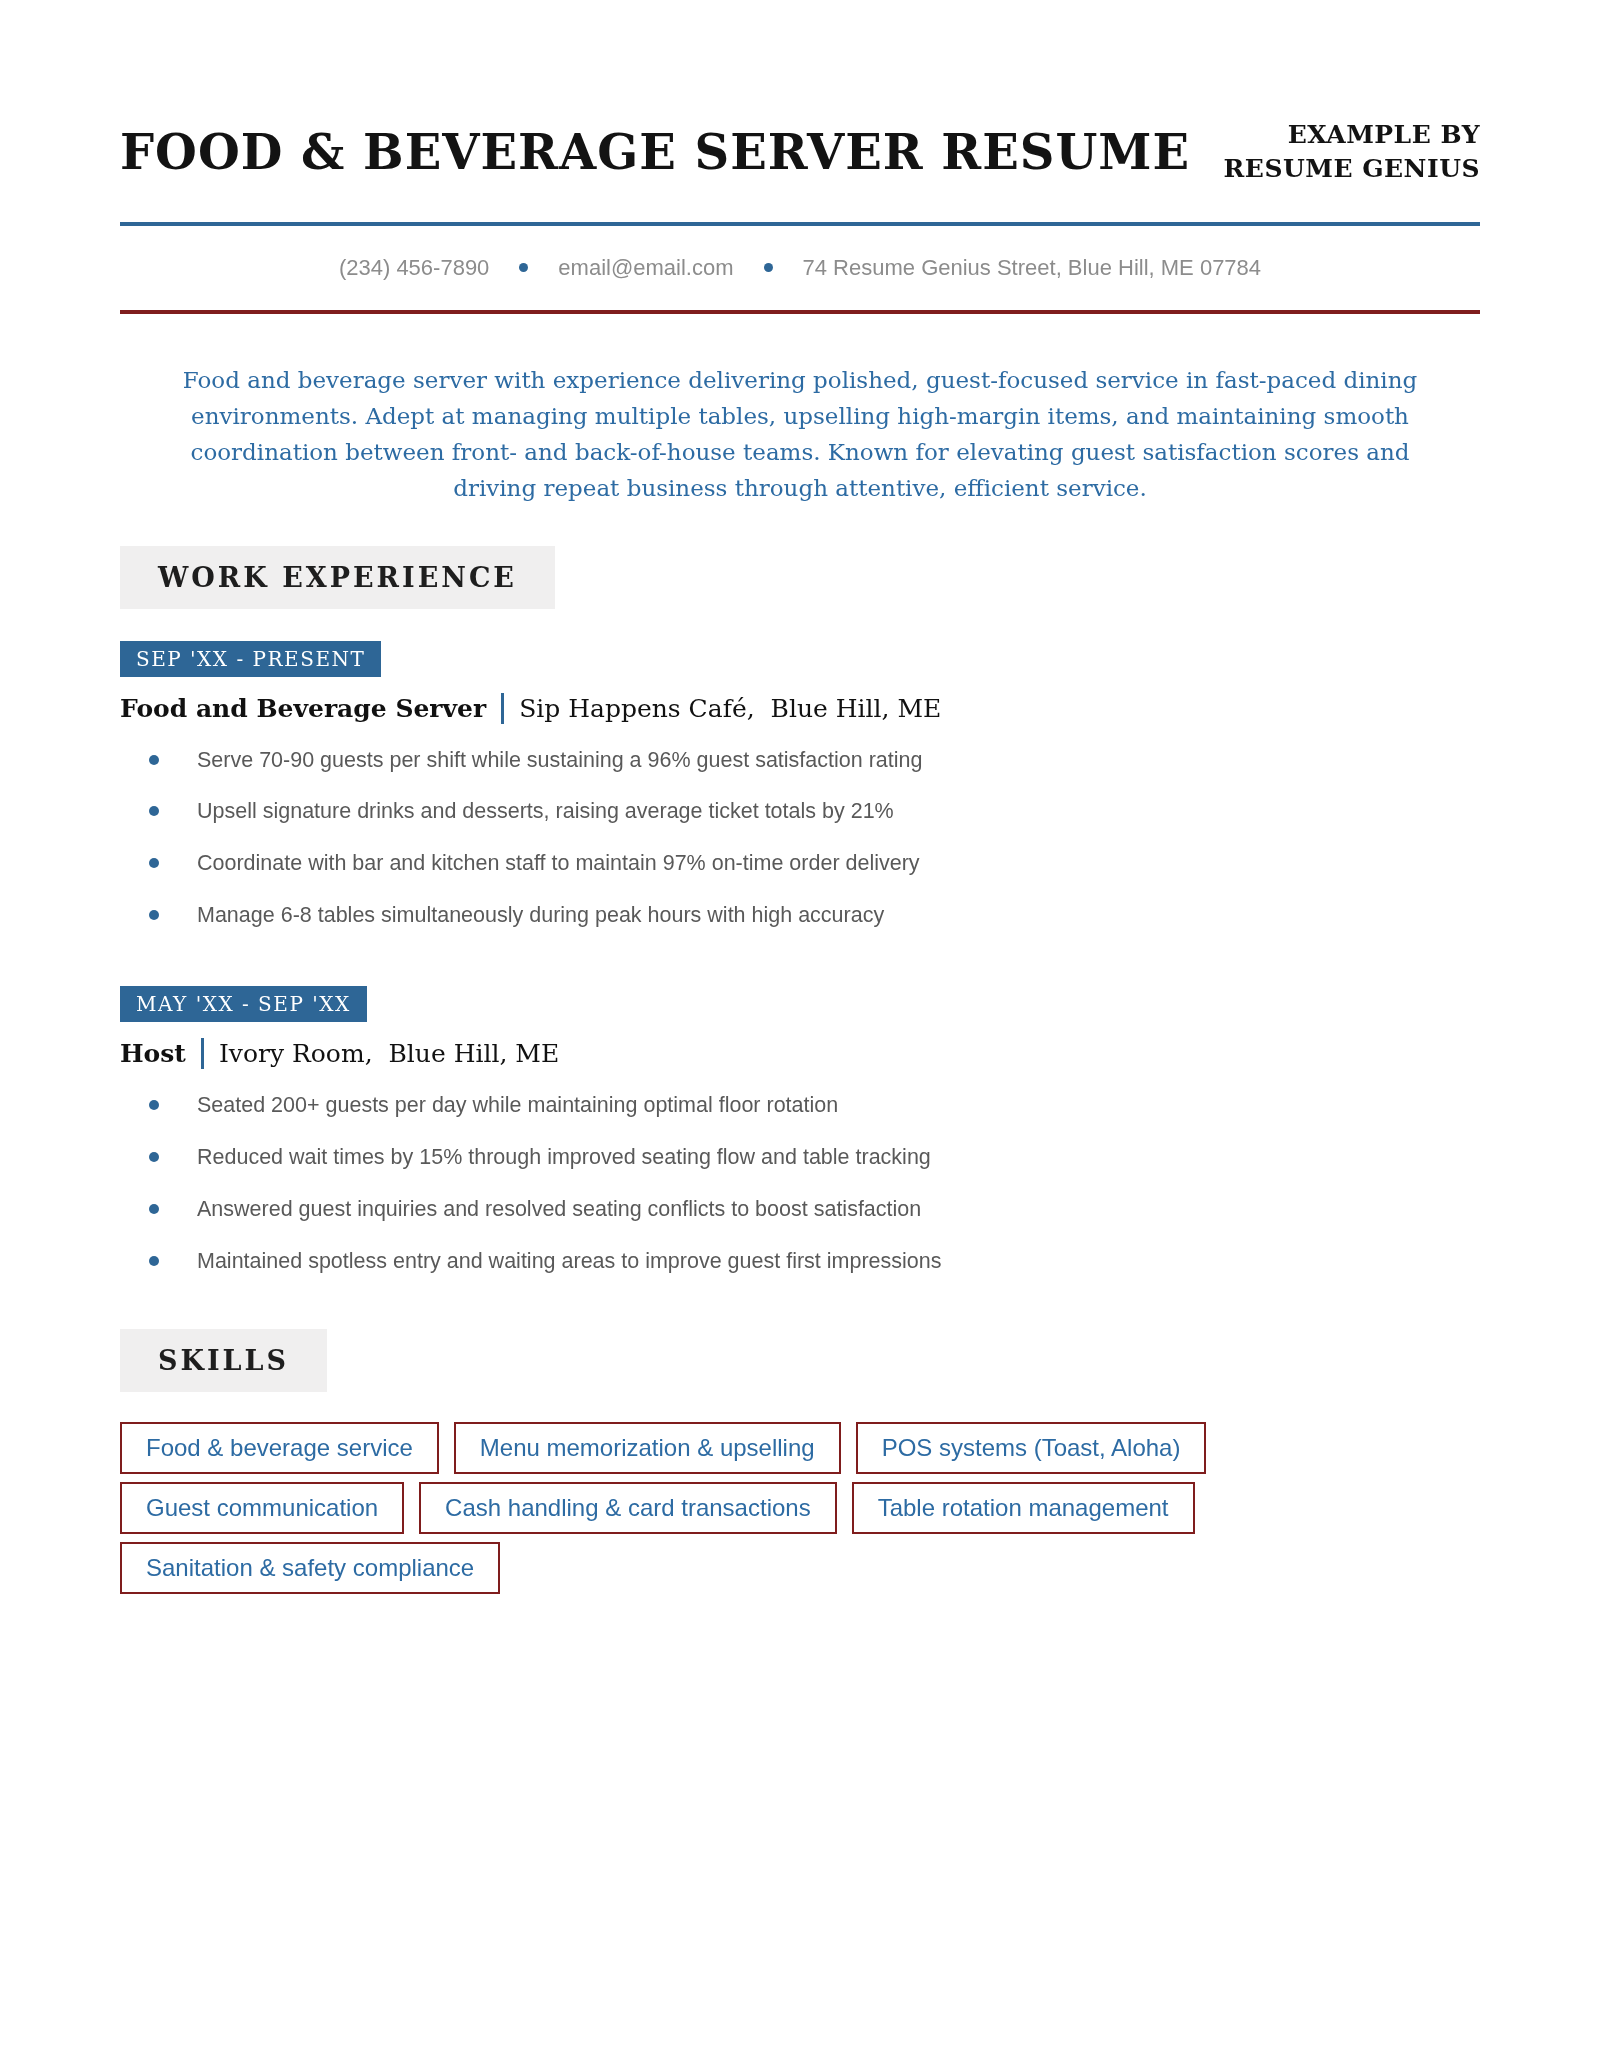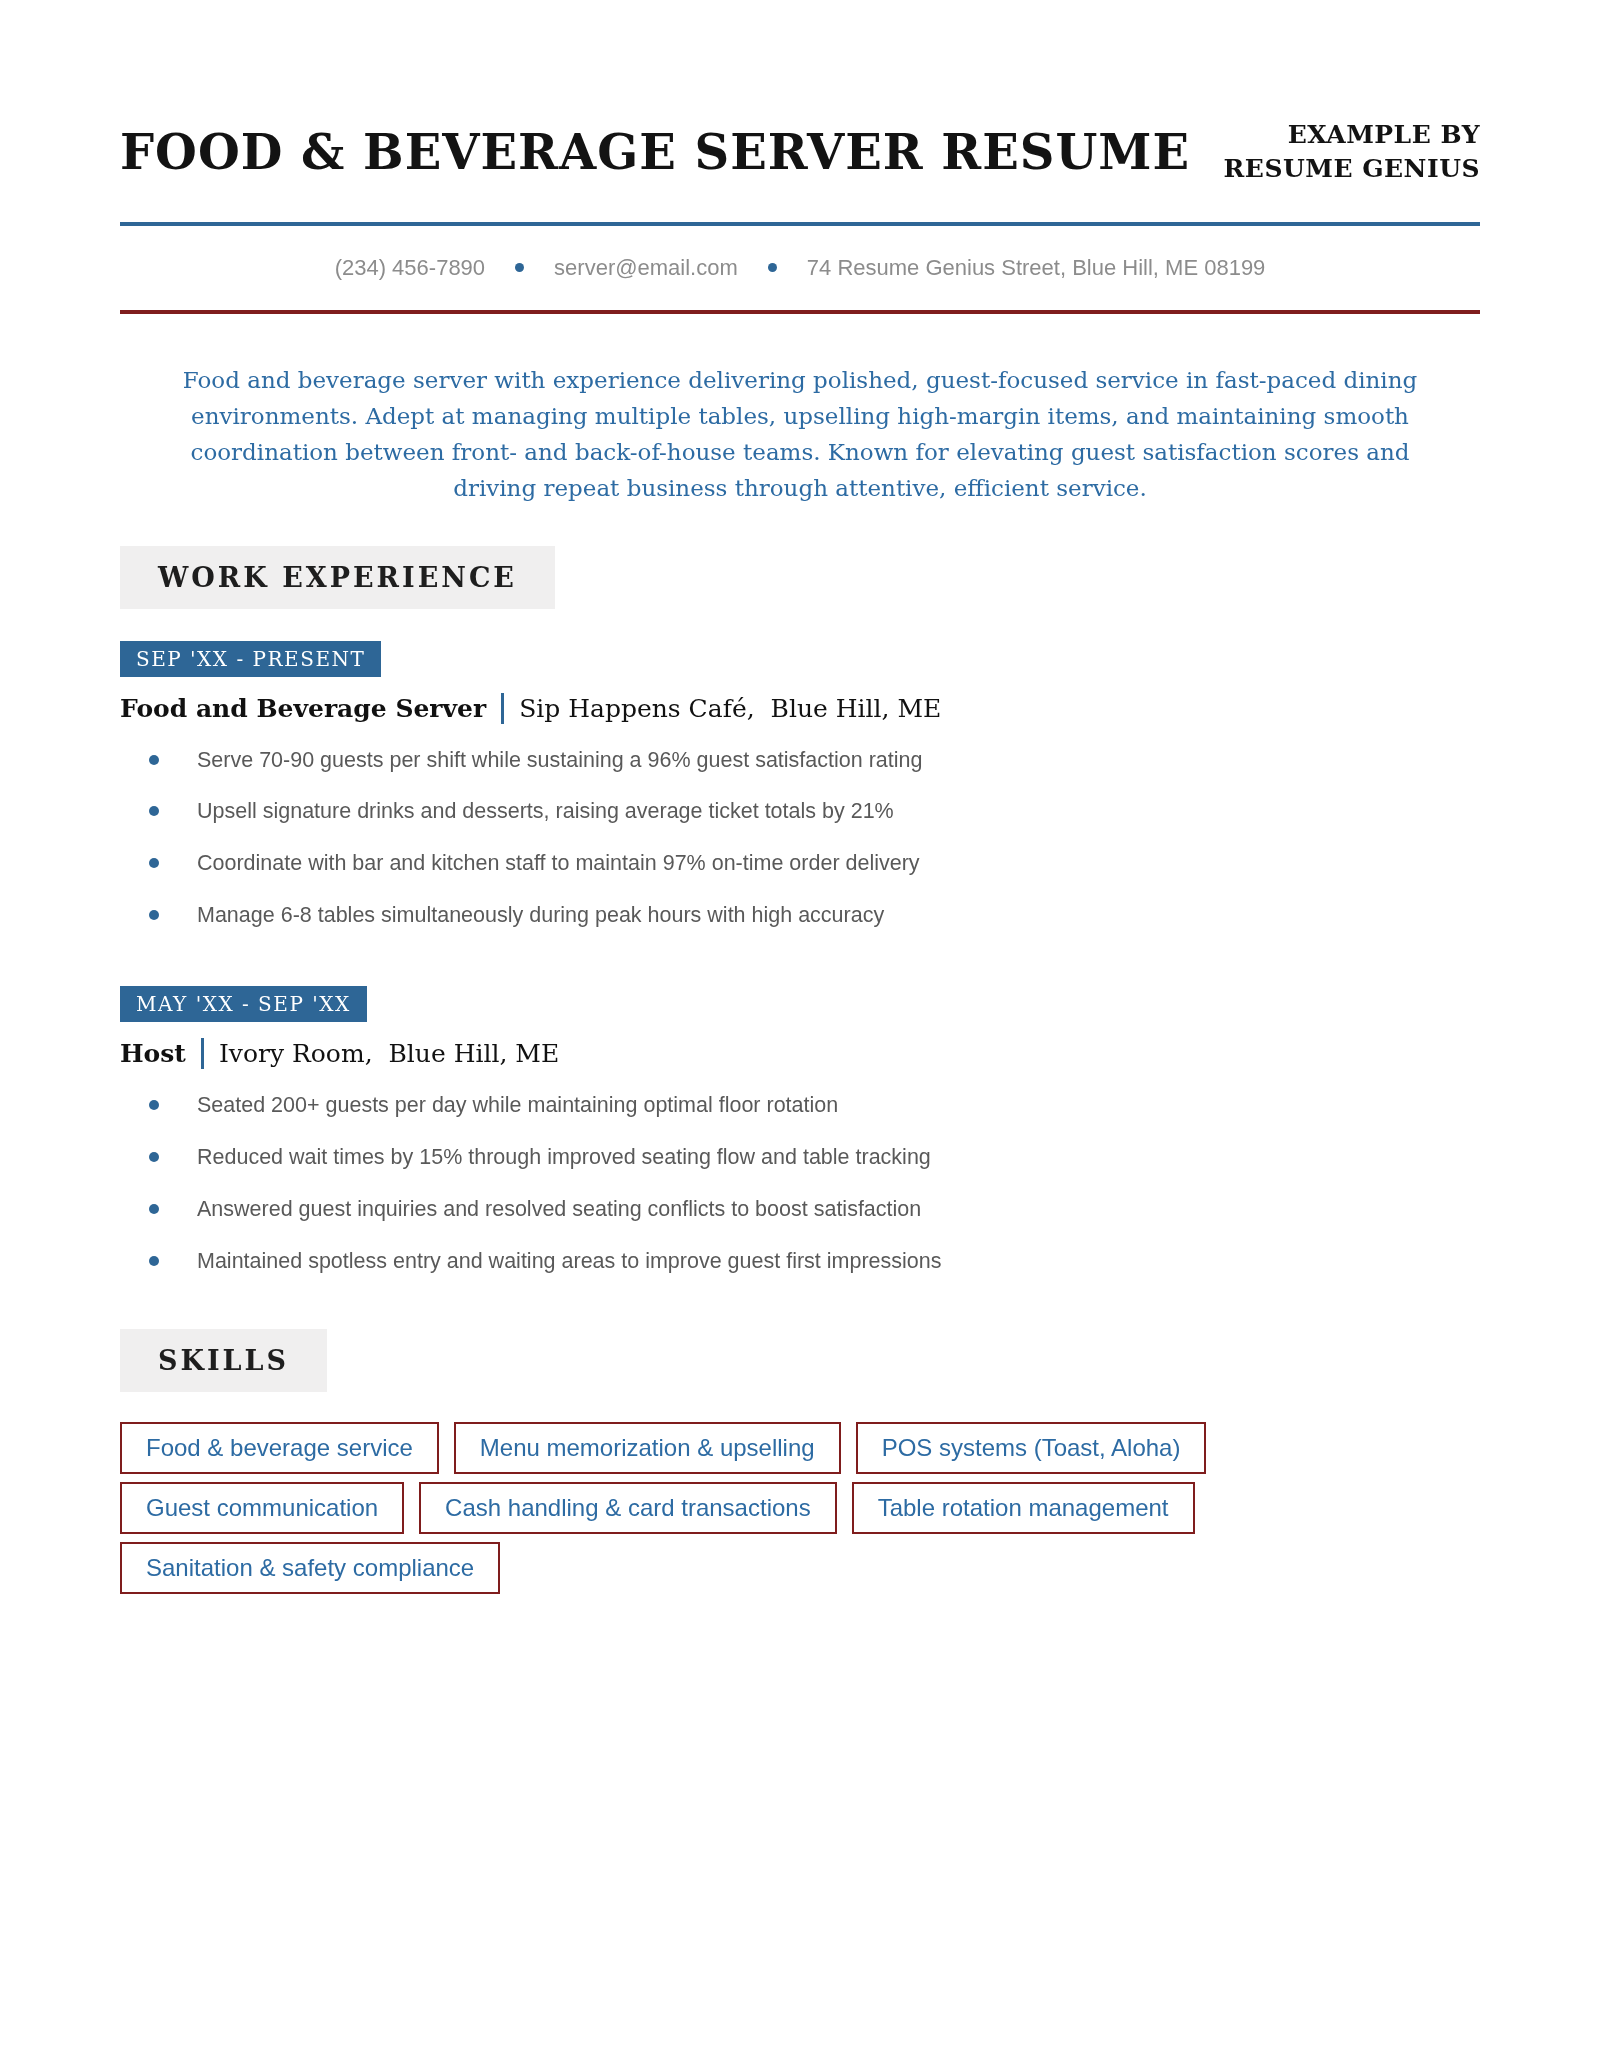--- a/index.html
+++ b/index.html
@@ -177,23 +177,23 @@
     <h1 class="page-title">FOOD &amp; BEVERAGE SERVER RESUME</h1>
     <div class="credit">
       <div>EXAMPLE BY</div>
       <div>RESUME GENIUS</div>
     </div>
   </div>
 
   <div class="contact-bar">
     <span>(234) 456-7890</span>
     <span class="sep-dot"></span>
-    <span>server@email.com</span>
+    <span>email@email.com</span>
     <span class="sep-dot"></span>
-    <span>74 Resume Genius Street, Blue Hill, ME 08199</span>
+    <span>74 Resume Genius Street, Blue Hill, ME 07784</span>
   </div>
 
   <p class="summary">Food and beverage server with experience delivering polished, guest-focused service in fast-paced dining environments. Adept at managing multiple tables, upselling high-margin items, and maintaining smooth coordination between front- and back-of-house teams. Known for elevating guest satisfaction scores and driving repeat business through attentive, efficient service.</p>
 
   <section class="section-work">
     <h2 class="section-heading">WORK EXPERIENCE</h2>
 
     
     <div>
       <div class="date-badge">SEP 'XX - PRESENT</div>

